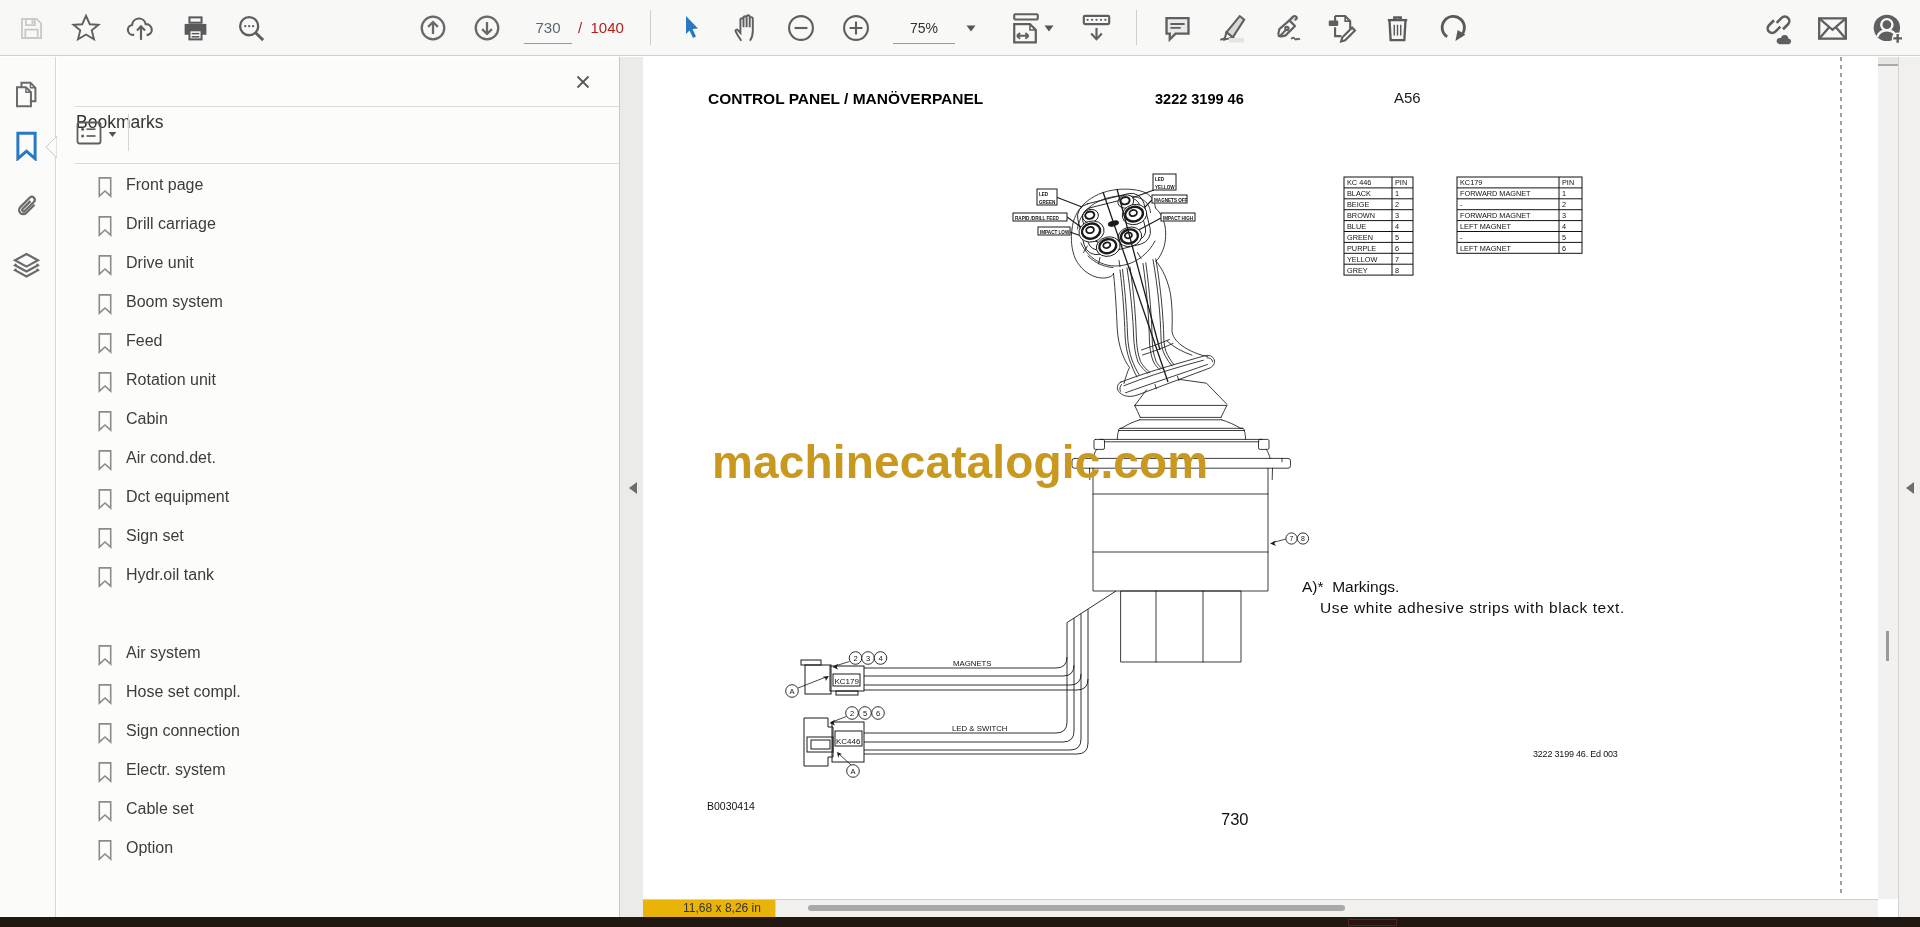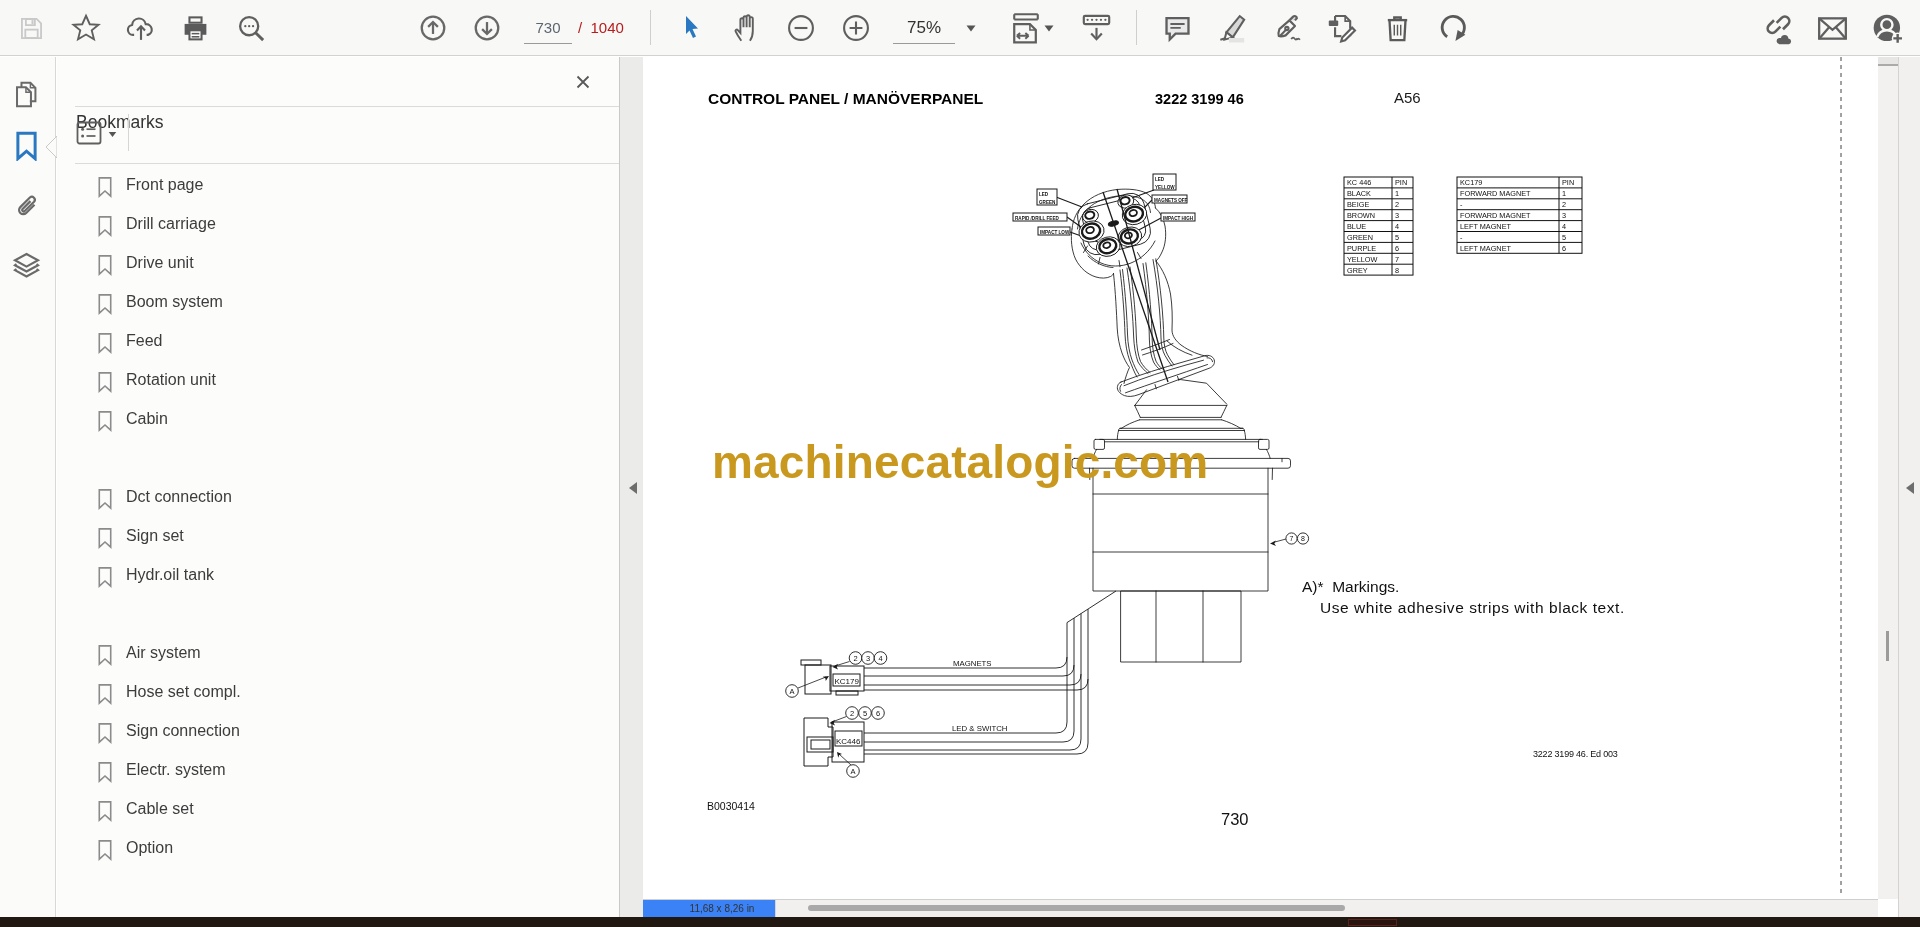--- a/index.html
+++ b/index.html
@@ -5,38 +5,38 @@
 * { margin:0; padding:0; box-sizing:border-box; }
 html,body { width:1920px; height:927px; overflow:hidden; font-family:"Liberation Sans", sans-serif; background:#fff; }
 #root { position:relative; width:1920px; height:927px; }
 .abs { position:absolute; }
 
 #toolbar { position:absolute; left:0; top:0; width:1920px; height:56px; background:#f8f8f7; border-bottom:1px solid #d2d2d1; }
 .tico { position:absolute; top:0; height:56px; display:flex; align-items:center; justify-content:center; }
 .sep { position:absolute; top:10px; height:35px; width:1px; background:#cfcfcf; }
 #pgbox { position:absolute; left:524px; top:14px; width:48px; height:30px; border-bottom:1px solid #9a9a9a; color:#5b6670; font-size:15px; text-align:center; line-height:28px; }
 #pgtot { position:absolute; left:578px; top:14px; color:#b91c1c; font-size:15px; line-height:28px; }
-#zoomtxt { position:absolute; left:893px; top:14px; width:62px; height:30px; border-bottom:1px solid #9a9a9a; color:#323232; font-size:17px; text-align:center; line-height:28px; }
+#zoomtxt { position:absolute; left:893px; top:14px; width:62px; height:30px; border-bottom:1px solid #9a9a9a; color:#323232; font-size:14px; text-align:center; line-height:28px; }
 
 #rail { position:absolute; left:0; top:57px; width:56px; height:860px; background:#fbfbfa; border-right:1px solid #d8d8d7; }
 
 #panel { position:absolute; left:57px; top:57px; width:562px; height:860px; background:#fcfcfb; }
 #paneltitle { position:absolute; left:19px; top:13px; font-size:17.5px; color:#333333;margin-top:42px; }
 .hr { position:absolute; height:1px; background:#dbdbda; }
 .bmrow { position:absolute; left:0; width:560px; height:39px; }
 .bmrow svg { position:absolute; left:40px; top:8px; }
 .bmrow span { position:absolute; left:69px; top:8px; font-size:16px; color:#3c3c3c; }
 
 #strip { position:absolute; left:619px; top:57px; width:24px; height:860px; background:#ebebe9; border-left:1px solid #c9c9c8; }
 
 #vscroll { position:absolute; left:1878px; top:57px; width:20px; height:842px; background:#f2f1ef; }
 #rrail { position:absolute; left:1898px; top:57px; width:22px; height:860px; background:#f1f0ee; border-left:1px solid #d3d3d1; }
 
 #statusbar { position:absolute; left:643px; top:899px; width:1235px; height:18px; background:#f1f0ef; border-top:1px solid #cfcfcd; }
-#sizechip { position:absolute; left:0px; top:0px; width:133px; height:18px; background:#3b82f6; border-right:1px solid #d5d5d4; color:#333; font-size:10px; text-align:center; padding-left:26px; line-height:17px; }
+#sizechip { position:absolute; left:0px; top:0px; width:133px; height:18px; background:#eab308; border-right:1px solid #d5d5d4; color:#333; font-size:12px; text-align:center; padding-left:26px; line-height:17px; }
 #hthumb { position:absolute; left:165px; top:5px; width:537px; height:6px; background:#a9a9a9; border-radius:3px; }
 
 #taskbar { position:absolute; left:0; top:917px; width:1920px; height:10px; background:#211812; }
 </style>
 </head>
 <body>
 <div id="root">
   <div id="toolbar">
     <div class="tico" style="left:17px;width:28px">
         <svg width="27" height="27" viewBox="0 0 24 24" fill="none" stroke="#c9c9c9" stroke-width="1.6">
@@ -294,25 +294,31 @@
           <path d="M2 1.5 h10 v16 l-5 -4.5 l-5 4.5 z"></path>
         </svg>
         <span>Feed</span>
       </div>
     <div class="bmrow" style="top:345px">
         <svg width="16" height="22" viewBox="0 0 14 19" fill="none" stroke="#8b8b8b" stroke-width="1.4" stroke-linejoin="miter">
           <path d="M2 1.5 h10 v16 l-5 -4.5 l-5 4.5 z"></path>
         </svg>
         <span>Cabin</span>
       </div>
+    <div class="bmrow" style="top:384px">
+        <svg width="16" height="22" viewBox="0 0 14 19" fill="none" stroke="#8b8b8b" stroke-width="1.4" stroke-linejoin="miter">
+          <path d="M2 1.5 h10 v16 l-5 -4.5 l-5 4.5 z"></path>
+        </svg>
+        <span>Air cond.det.</span>
+      </div>
     <div class="bmrow" style="top:423px">
         <svg width="16" height="22" viewBox="0 0 14 19" fill="none" stroke="#8b8b8b" stroke-width="1.4" stroke-linejoin="miter">
           <path d="M2 1.5 h10 v16 l-5 -4.5 l-5 4.5 z"></path>
         </svg>
-        <span>Dct connection</span>
+        <span>Dct equipment</span>
       </div>
     <div class="bmrow" style="top:462px">
         <svg width="16" height="22" viewBox="0 0 14 19" fill="none" stroke="#8b8b8b" stroke-width="1.4" stroke-linejoin="miter">
           <path d="M2 1.5 h10 v16 l-5 -4.5 l-5 4.5 z"></path>
         </svg>
         <span>Sign set</span>
       </div>
     <div class="bmrow" style="top:501px">
         <svg width="16" height="22" viewBox="0 0 14 19" fill="none" stroke="#8b8b8b" stroke-width="1.4" stroke-linejoin="miter">
           <path d="M2 1.5 h10 v16 l-5 -4.5 l-5 4.5 z"></path>

